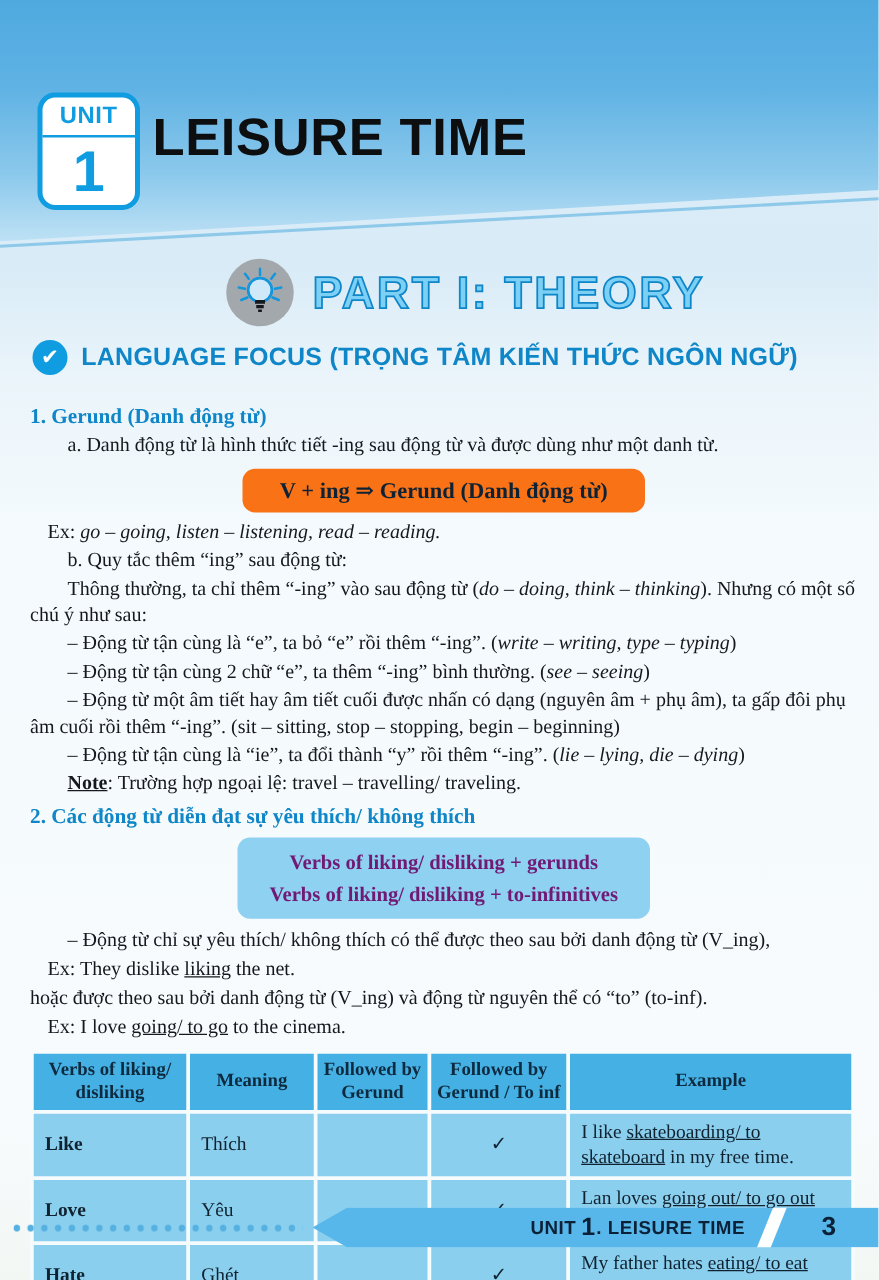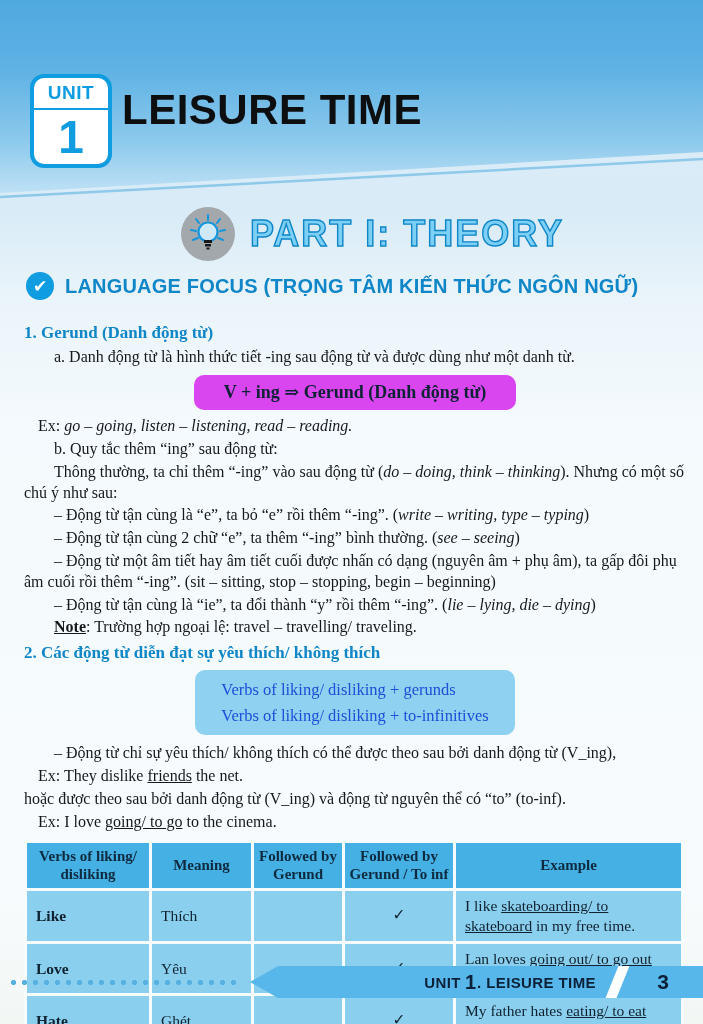--- a/index.html
+++ b/index.html
@@ -52,27 +52,27 @@
   .content{position:absolute;left:24px;top:318px;width:662px;font-size:16px;line-height:1.3;}
   .content p{margin:2px 0;}
   .ind{text-indent:30px;}
   .exm{padding-left:14px;}
   .sec-h{
     margin:4px 0 3px;font-size:17px;font-weight:bold;color:#0f86c7;
     font-family:"Liberation Serif","DejaVu Serif",serif;
   }
   .formula-box{
     margin:7px auto 6px;width:fit-content;padding:6px 30px;
-    background:#d946ef;border-radius:10px;
+    background:#f97316;border-radius:10px;
     font-weight:bold;font-size:18px;color:#0d2235;text-align:center;
   }
   .like-box{
     margin:6px auto 8px;width:fit-content;padding:7px 26px;
-    background:#8ed1f0;border-radius:10px;text-align:left;
-    font-weight:normal;font-size:16.5px;color:#1d4ed8;line-height:1.55;
+    background:#8ed1f0;border-radius:10px;text-align:center;
+    font-weight:bold;font-size:16.5px;color:#701a75;line-height:1.55;
   }
   .st-i{font-style:italic;}
   .st-u{text-decoration:underline;}
   .st-b{font-weight:bold;}
   table.verbs{
     width:660px;margin-top:7px;border-collapse:separate;border-spacing:3px;
     background:#f6fbfe;table-layout:fixed;
   }
   table.verbs th{
     background:#45b0e4;color:#0e2a3f;font-weight:bold;font-size:15px;
@@ -158,21 +158,21 @@
     <p class="ind"><span>– Động từ một âm tiết hay âm tiết cuối được nhấn có dạng (nguyên âm + phụ âm), ta gấp đôi phụ âm cuối rồi thêm “-ing”. (sit – sitting, stop – stopping, begin – beginning)</span></p>
     <p class="ind"><span>– Động từ tận cùng là “ie”, ta đổi thành “y” rồi thêm “-ing”. (</span><span class="st-i">lie – lying, die – dying</span><span>)</span></p>
     <p class="ind"><span class="st-b st-u">Note</span><span>: Trường hợp ngoại lệ: travel – travelling/ traveling.</span></p>
 
     <h3 class="sec-h">2. Các động từ diễn đạt sự yêu thích/ không thích</h3>
     <div class="like-box">
       <div>Verbs of liking/ disliking + gerunds</div>
       <div>Verbs of liking/ disliking + to-infinitives</div>
     </div>
     <p class="ind">– Động từ chỉ sự yêu thích/ không thích có thể được theo sau bởi danh động từ (V_ing),</p>
-    <p class="exm"><span>Ex: They dislike </span><span class="st-u">friends</span><span> the net.</span></p>
+    <p class="exm"><span>Ex: They dislike </span><span class="st-u">liking</span><span> the net.</span></p>
     <p>hoặc được theo sau bởi danh động từ (V_ing) và động từ nguyên thể có “to” (to-inf).</p>
     <p class="exm"><span>Ex: I love </span><span class="st-u">going/ to go</span><span> to the cinema.</span></p>
 
     <table class="verbs">
       <colgroup>
         <col style="width:122px">
           <col style="width:99px">
           <col style="width:88px">
           <col style="width:108px">
           <col>

